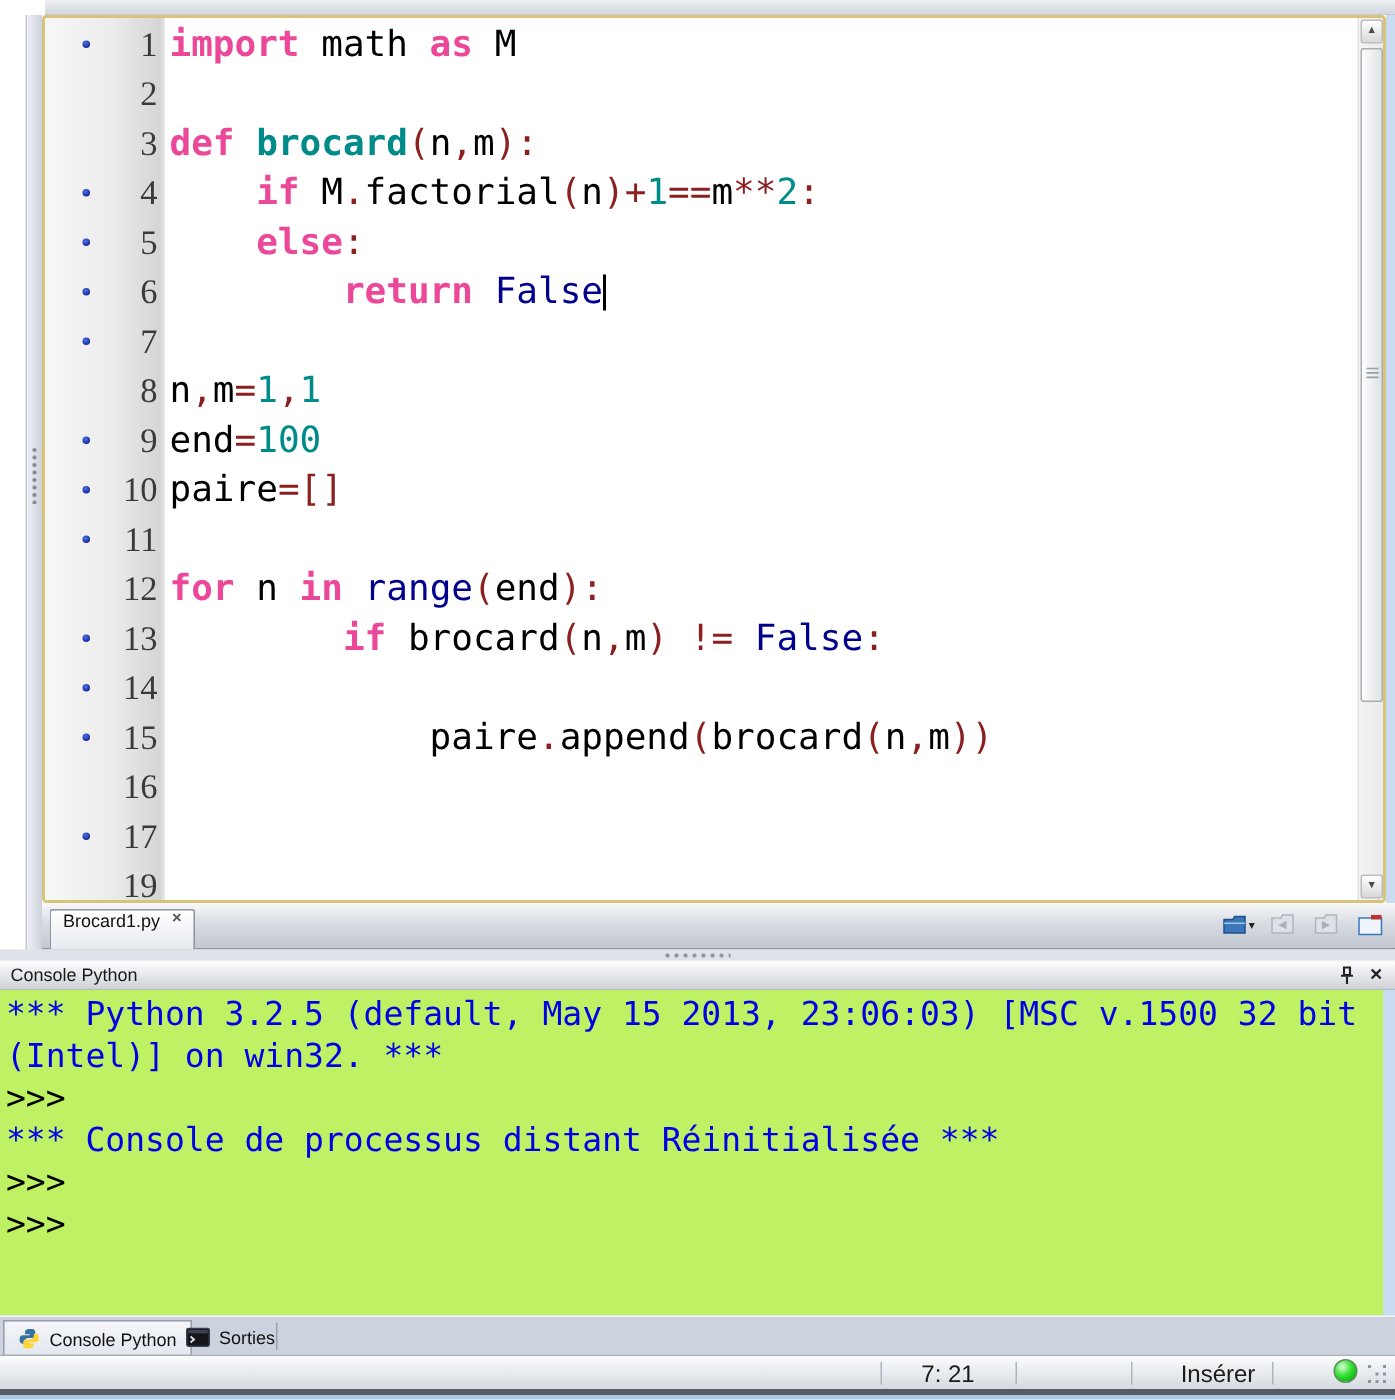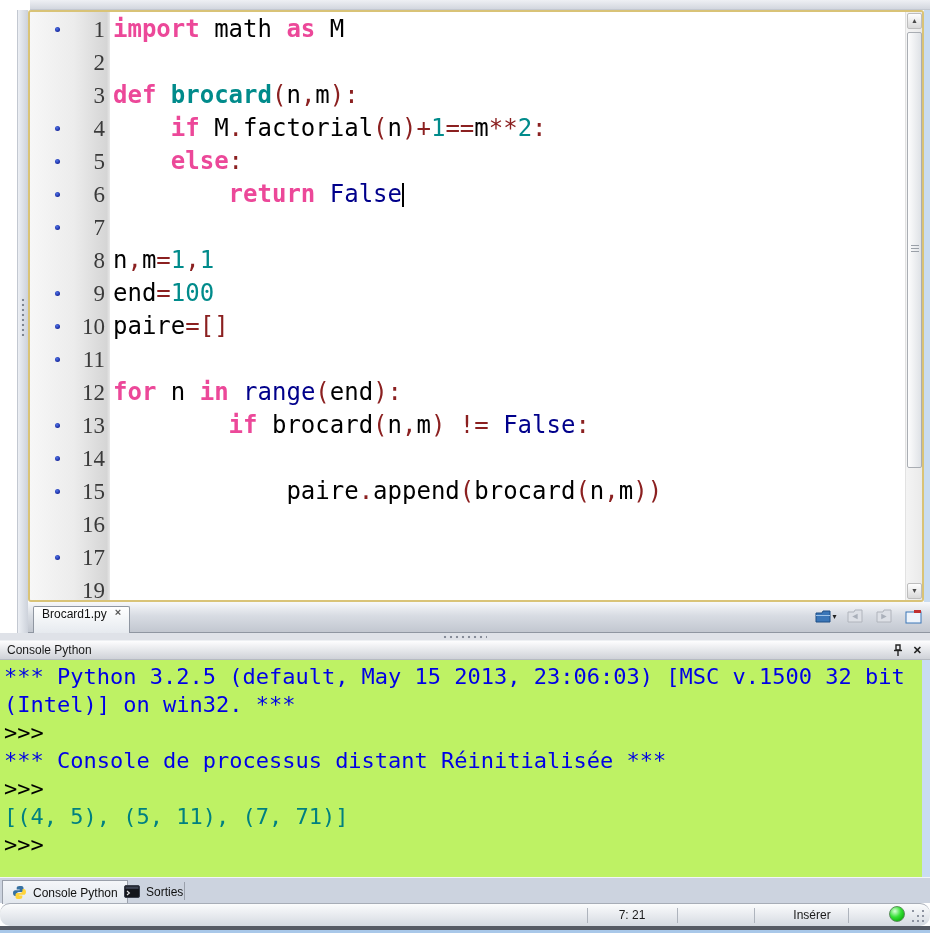--- a/index.html
+++ b/index.html
@@ -104,21 +104,21 @@
     background:linear-gradient(#f4f6f9,#e2e7ee); border:1px solid #9aa0ab; border-bottom:none;
     display:flex; align-items:center; gap:6px; padding:0 9px; }
   #btab-sorties { position:absolute; left:116px; top:3px; height:21px;
     display:flex; align-items:center; gap:6px; padding:0 8px; }
   .btab-lbl { font-size:12px; color:#111; }
   #btab-sep { position:absolute; left:184px; top:4px; width:1px; height:18px; background:#9aa0ab; }
 
   
   #statusbar { left:0; top:903px; width:930px; height:23px;
     background:linear-gradient(#fbfcfd,#d5dae1); border-top:1px solid #a7adb7;
-    font-size:12px; color:#1a1a1a;border-radius:10px; }
+    font-size:16px; color:#1a1a1a; }
   .sep { position:absolute; top:4px; width:1px; height:15px; background:#aeb4bd; }
   #sep1 { left:587px; } #sep2 { left:677px; } #sep3 { left:754px; } #sep4 { left:848px; }
   #st-pos { position:absolute; left:587px; width:90px; top:4px; text-align:center; }
   #st-mode { position:absolute; left:754px; width:94px; top:4px; text-align:center;margin-left:11px; }
   #st-led { position:absolute; left:889px; top:906px; width:16px; height:16px; border-radius:50%;
     background:radial-gradient(circle at 35% 30%,#d9ffd9,#35e035 45%,#00a000 95%);
     border:1px solid #5a8f5a; }
   #st-grip { position:absolute; left:912px; top:910px; width:14px; height:14px; }
   #st-grip i { position:absolute; left:0; top:0; width:2px; height:2px; background:#8d93a0;
     box-shadow:10px 10px #8d93a0,10px 5px #8d93a0,10px 0 #8d93a0,5px 10px #8d93a0,5px 5px #8d93a0,0 10px #8d93a0; }
@@ -286,21 +286,20 @@
       </svg>
     <span class="closex">✕</span>
   </span>
 </div>
 <div class="abs" id="console-output">
     <div class="console-row con-blue">*** Python 3.2.5 (default, May 15 2013, 23:06:03) [MSC v.1500 32 bit</div>
     <div class="console-row con-blue">(Intel)] on win32. ***</div>
     <div class="console-row con-black">&gt;&gt;&gt;</div>
     <div class="console-row con-blue">*** Console de processus distant Réinitialisée ***</div>
     <div class="console-row con-black">&gt;&gt;&gt;</div>
-    <div class="console-row con-teal">[(4, 5), (5, 11), (7, 71)]</div>
     <div class="console-row con-black">&gt;&gt;&gt;</div>
   </div>
 <div class="abs blue-edge" id="edge-console"></div>
 
 <div class="abs" id="bottom-tabbar">
   <div id="btab-console">
     <svg width="15" height="15" viewBox="0 0 15 15">
       <path d="M7.5 1c-2 0-2.8.9-2.8 2v1.5h3v.7H3.2c-1.2 0-2.2.9-2.2 2.8s1 2.9 2.2 2.9h1.3V9.2c0-1.2 1-2.2 2.2-2.2h3c1 0 1.8-.8 1.8-1.8V3c0-1.1-.9-2-2-2z" fill="#3771a1"></path>
       <path d="M7.5 14c2 0 2.8-.9 2.8-2v-1.5h-3v-.7h4.5c1.2 0 2.2-.9 2.2-2.8S13 4.1 11.8 4.1h-1.3v1.7c0 1.2-1 2.2-2.2 2.2h-3c-1 0-1.8.8-1.8 1.8V12c0 1.1.9 2 2 2z" fill="#ffd43b"></path>
     </svg>

